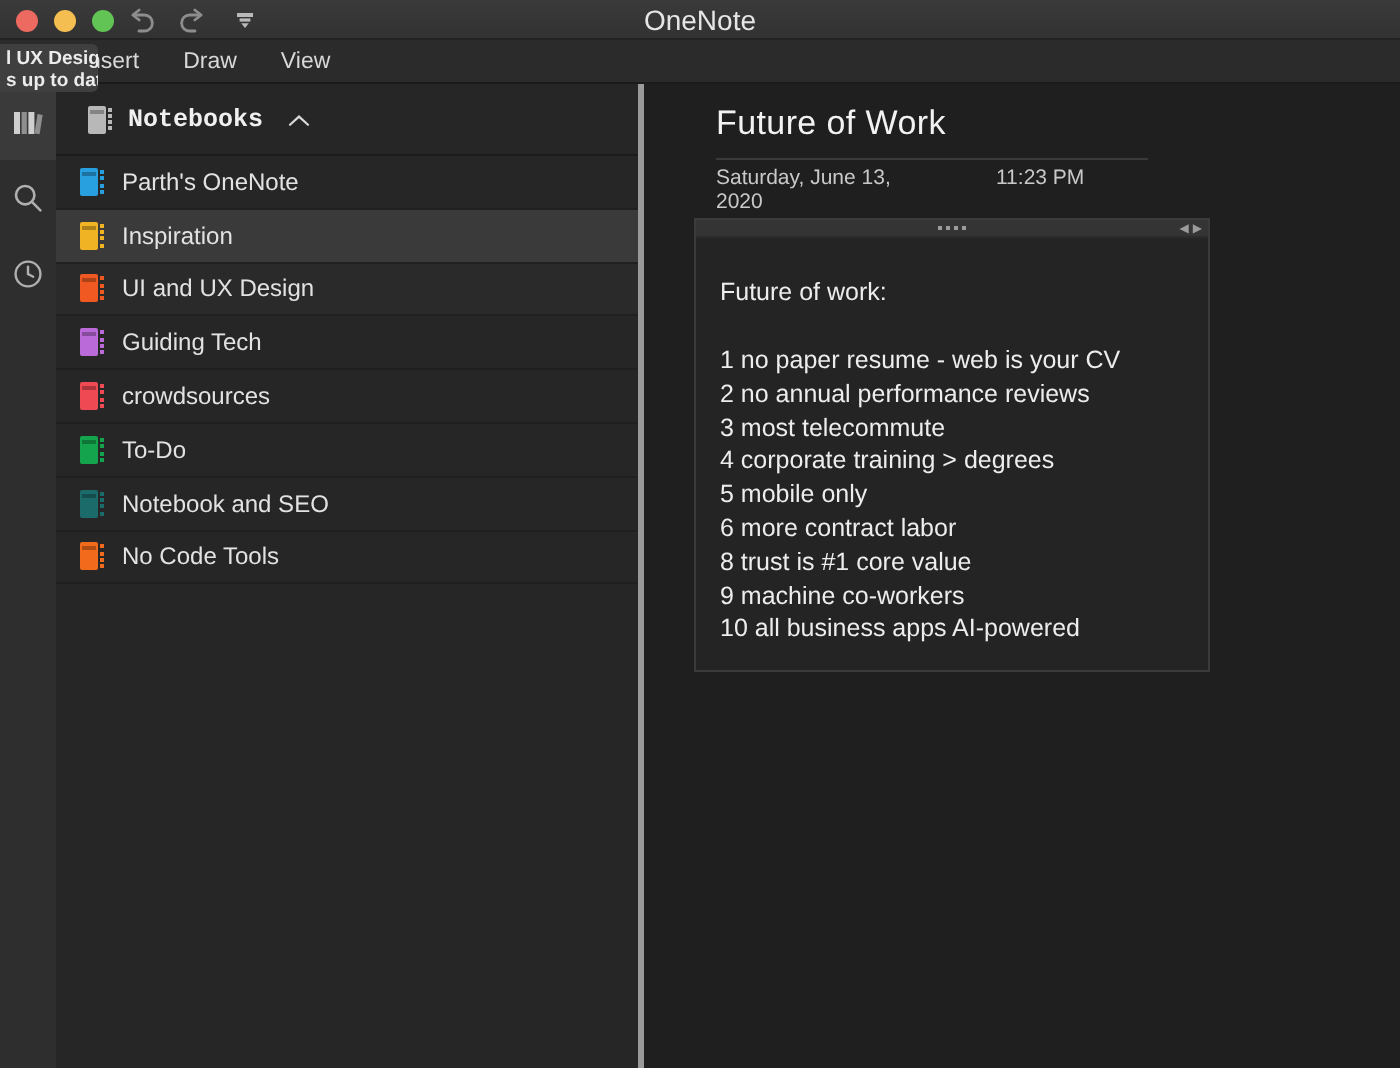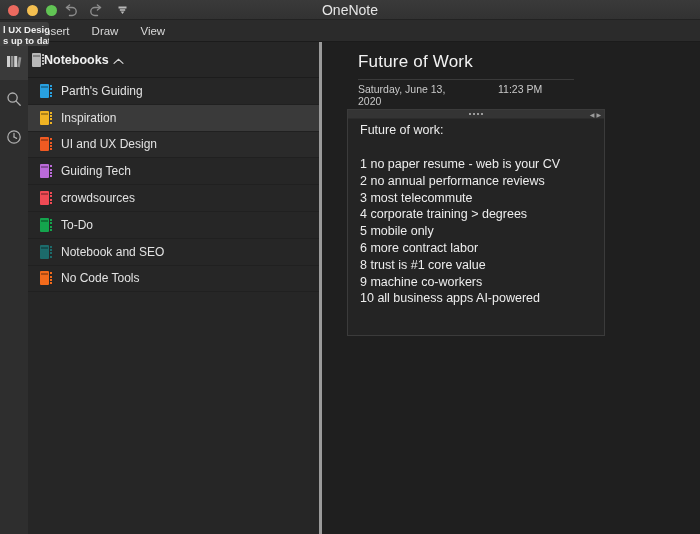--- a/index.html
+++ b/index.html
@@ -59,22 +59,22 @@
   }
   .rail-btn.active { background: #3a3a3a; }
   .rail-btn svg { display: block; }
 
   
   .sidebar {
     position: absolute; left: 28px; top: 42px; width: 292px; height: 492px;
     background: #262626;
   }
   .nb-header {
-    height: 36px; display: flex; align-items: center; padding-left: 4px; 
-    border-bottom: 1px solid #1c1c1c; background: #262626;
+    height: 36px; display: flex; align-items: center; padding-left: 16px; gap: 8px;
+    border-bottom: 1px solid #1c1c1c; background: #262626; font-family: Liberation Mono, monospace;
   }
   .nb-header-label { font-size: 12.5px; color: #f0f0f0; font-weight: bold; }
   .chev { margin-left: 4px; }
 
   .nb-row {
     height: 26.8px; display: flex; align-items: center; padding-left: 12px; gap: 9px;
     border-bottom: 1px solid #202020;
   }
   .nb-row.selected { background: #3a3a3a; }
   .nb-row.alt { background: #2a2a2a; }
@@ -121,21 +121,21 @@
   .note-handle {
     position: relative; height: 9px; width: 100%;
     background: #343434; border-bottom: 1px solid #2c2c2c;
     display: flex; align-items: center; justify-content: center;
   }
   .note-dots { display: flex; gap: 2px; }
   .note-dots i { width: 2px; height: 2px; background: #9b9b9b; display: block; }
   .note-resize { position: absolute; right: 3px; top: 2px; display: flex; gap: 2px; align-items: center; }
   .note-resize span { font-size: 6px; color: #9b9b9b; line-height: 6px; }
 
-  .note-body { padding: 4px 12px 0 12px; }
+  .note-body { padding: 20px 12px 0 12px; }
   .note-heading { font-size: 12.5px; color: #ededed; margin-bottom: 19px; }
   .note-list { list-style: none; }
   .note-list li { font-size: 12.5px; color: #ededed; line-height: 16.8px; white-space: nowrap; }
 </style>
 </head>
 <body>
 
 <div id="app">
 
   <div class="titlebar">
@@ -227,21 +227,21 @@
         <div class="nb-row">
           <span class="bk">
             <span class="spine" style="background:#28a0e0"></span>
             <span class="rings">
               <i style="background:#28a0e0"></i>
               <i style="background:#28a0e0"></i>
               <i style="background:#28a0e0"></i>
               <i style="background:#28a0e0"></i>
             </span>
           </span>
-          <span class="nb-label">Parth's Guiding</span>
+          <span class="nb-label">Parth's OneNote</span>
         </div>
         <div class="nb-row selected">
           <span class="bk">
             <span class="spine" style="background:#f0b323"></span>
             <span class="rings">
               <i style="background:#f0b323"></i>
               <i style="background:#f0b323"></i>
               <i style="background:#f0b323"></i>
               <i style="background:#f0b323"></i>
             </span>

